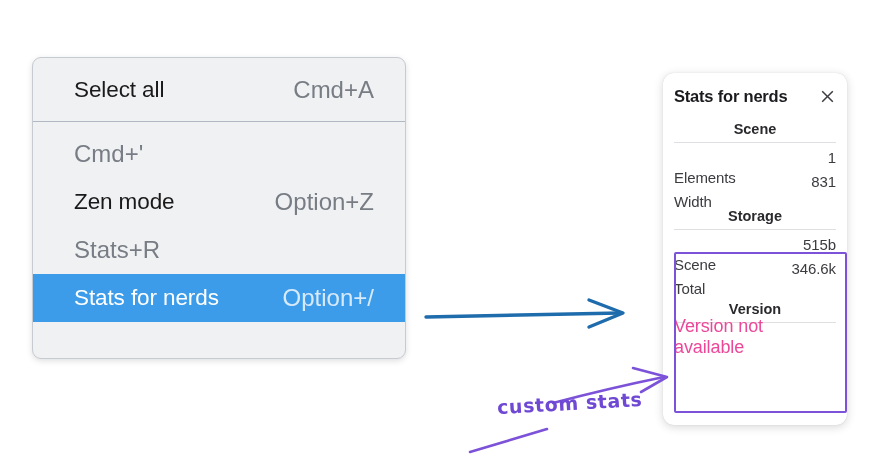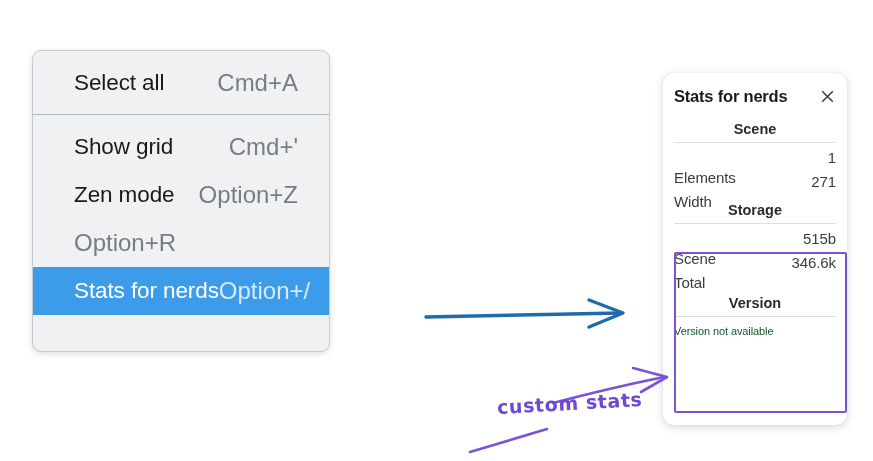--- a/index.html
+++ b/index.html
@@ -13,22 +13,22 @@
     position: relative;
     overflow: hidden;
     font-family: "Liberation Sans", sans-serif;
     -webkit-font-smoothing: antialiased;
   }
 
   
   #context-menu {
     position: absolute;
     left: 32px;
-    top: 50px;
-    width: 298px;
+    top: 57px;
+    width: 374px;
     height: 302px;
     background: #f0f1f3;
     border: 1px solid #c6cad1;
     border-radius: 9px;
     box-shadow: 0 2px 6px rgba(0,0,0,0.13);
     box-sizing: border-box;
     overflow: hidden;
   }
   .menu-group { padding: 0; }
   .menu-group.group-top { padding-top: 8px; padding-bottom: 7px; }
@@ -112,22 +112,22 @@
     display: flex;
     align-items: center;
     justify-content: space-between;
     height: 24px;
     font-size: 15px;
     color: #3b3b40;
   }
   .stat-row .k { letter-spacing: -0.1px; margin-top: 40px; }
   .stat-row .v { letter-spacing: -0.1px; }
   .version-line {
-    font-size: 11px;
-    color: #14532d;
+    font-size: 18px;
+    color: #ec4899;
     height: 24px;
     display: flex;
     align-items: center;
     letter-spacing: -0.1px;
   }
   
   #highlight-box {
     position: absolute;
     left: 674px;
     top: 252px;
@@ -168,29 +168,28 @@
     <div class="menu-item">
       <span class="label">Select all</span>
       <span class="shortcut">Cmd+A</span>
     </div>
   </div>
 
   <div class="menu-divider"></div>
 
   <div class="menu-group group-bottom">
     <div class="menu-item">
-      <span class="label">Show grid</span>
       <span class="shortcut">Cmd+'</span>
     </div>
     <div class="menu-item">
       <span class="label">Zen mode</span>
       <span class="shortcut">Option+Z</span>
     </div>
     <div class="menu-item">
-      <span class="shortcut">Option+R</span>
+      <span class="shortcut">Stats+R</span>
     </div>
     <div class="menu-item selected">
       <span class="label">Stats for nerds</span>
       <span class="shortcut">Option+/</span>
     </div>
   </div>
 
 </div>
 
 <div id="stats-panel">
@@ -206,24 +205,24 @@
   </div>
 
   <div class="section-title">Scene</div>
   <div class="section-rule"></div>
   <div class="stat-row">
     <span class="k">Elements</span>
     <span class="v">1</span>
   </div>
   <div class="stat-row">
     <span class="k">Width</span>
-    <span class="v">271</span>
-  </div>
-
-  <div class="section-title" style="margin-top:3px;">Storage</div>
+    <span class="v">831</span>
+  </div>
+
+  <div class="section-title" style="margin-top:9px;">Storage</div>
   <div class="section-rule"></div>
   <div class="stat-row">
     <span class="k">Scene</span>
     <span class="v">515b</span>
   </div>
   <div class="stat-row">
     <span class="k">Total</span>
     <span class="v">346.6k</span>
   </div>
 

